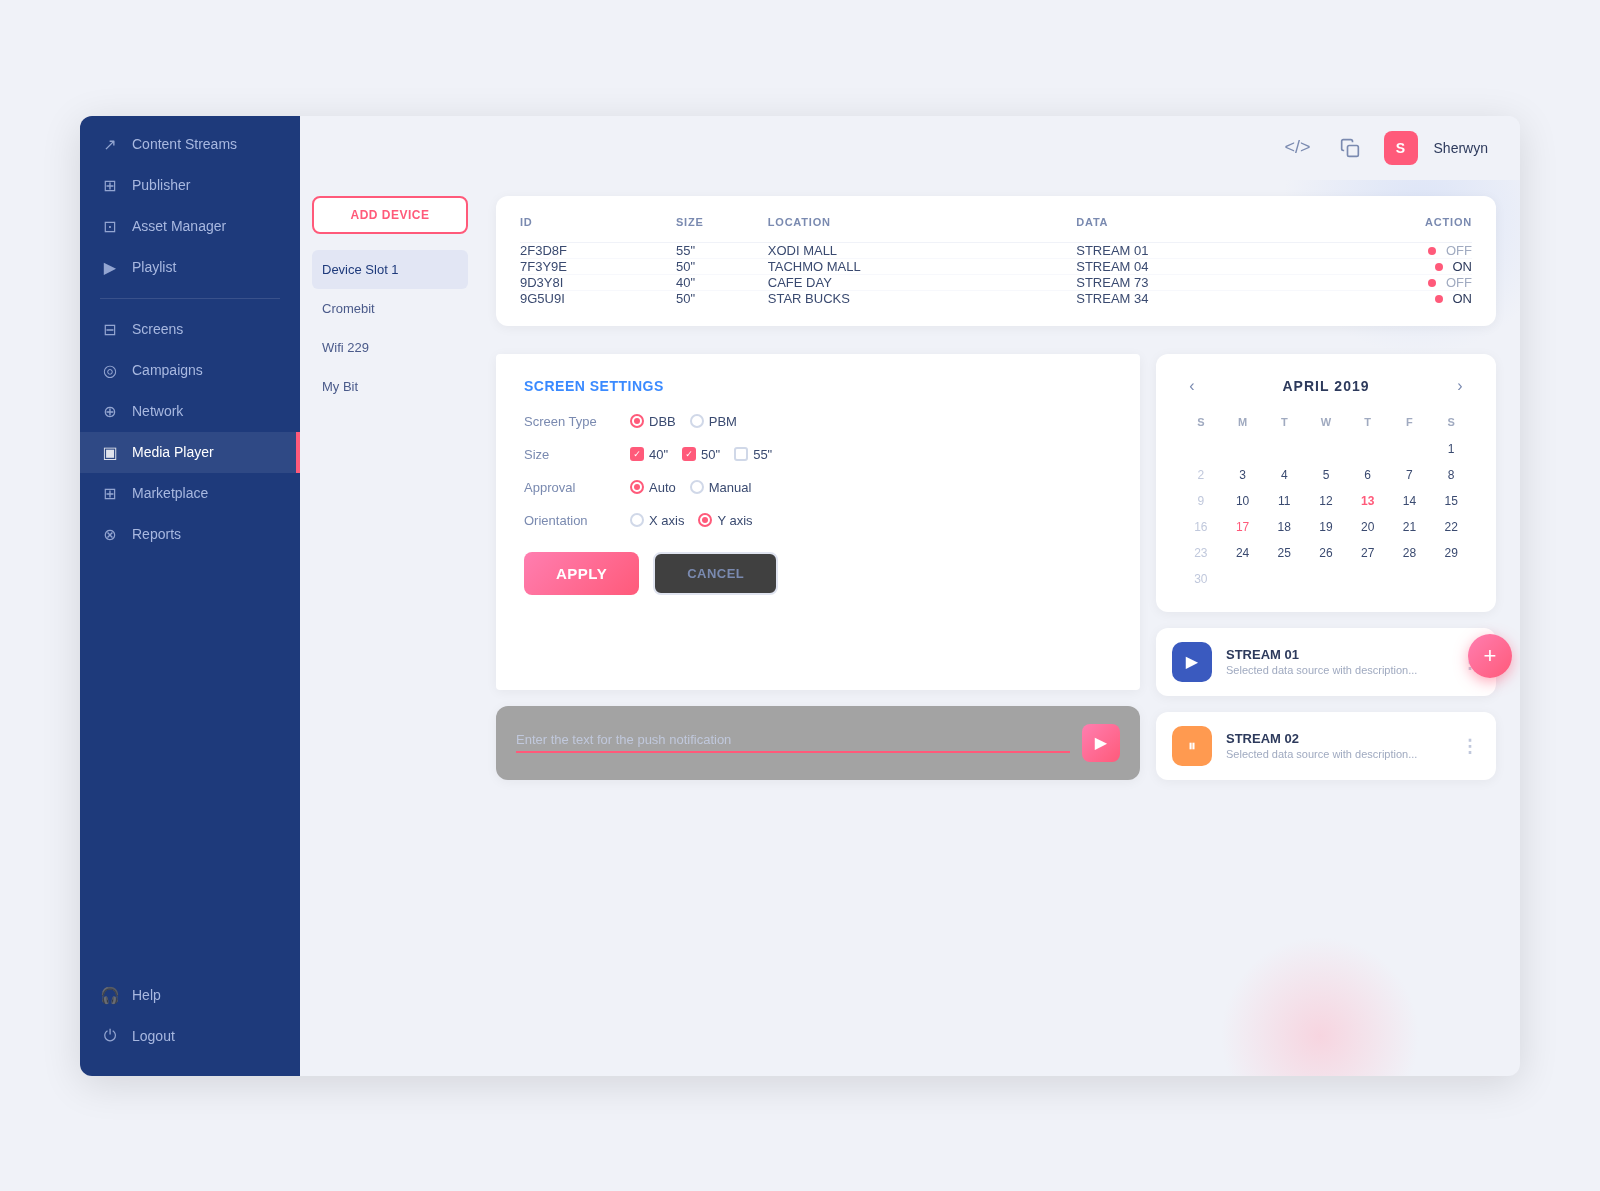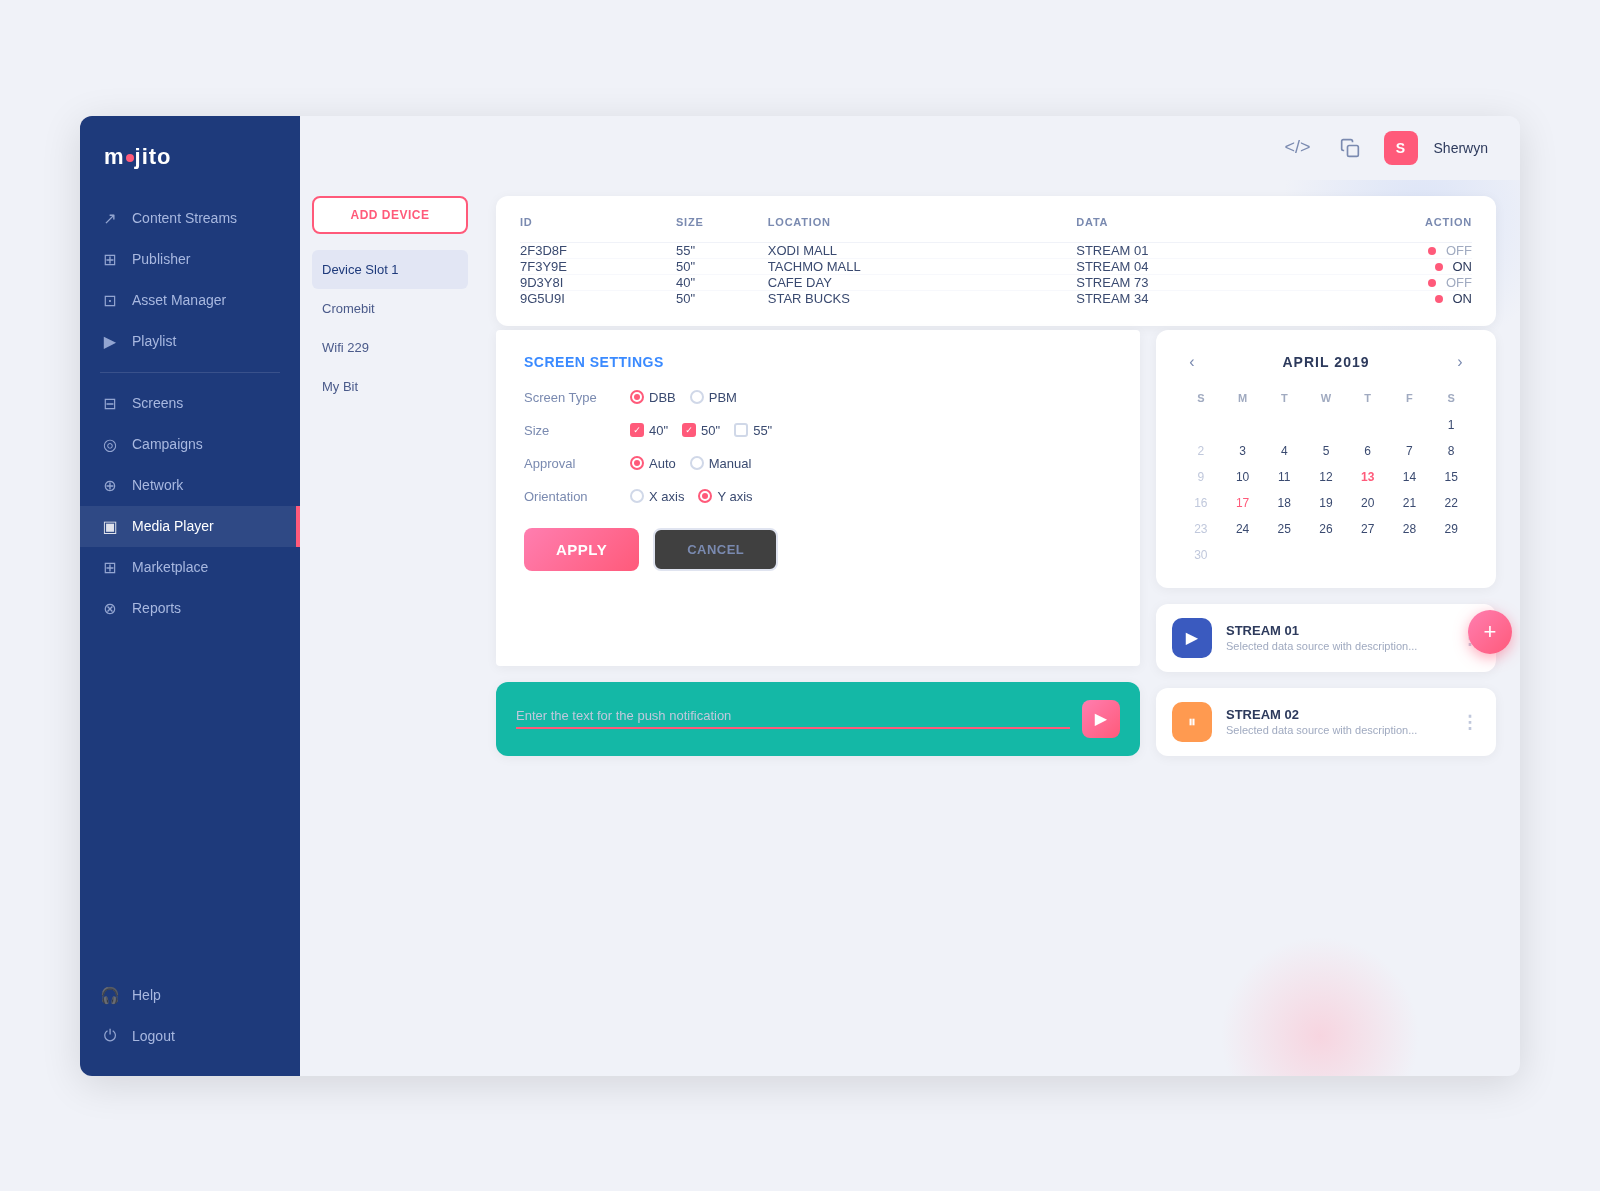--- a/index.html
+++ b/index.html
@@ -190,21 +190,21 @@
       border-radius: 6px;
     }
     .device-item.active { background: #e2e6f4; color: #1e3a7b; font-weight: 500; }
 
     
     .right-content {
       flex: 1;
       padding: 16px 24px 16px 16px;
       display: flex;
       flex-direction: column;
-      gap: 4px;
+      gap: 28px;
       overflow-y: auto;
     }
 
     
     .table-card {
       background: #fff;
       border-radius: 12px;
       padding: 20px 24px;
       box-shadow: 0 2px 12px rgba(0,0,0,0.05);
     }
@@ -333,21 +333,21 @@
       letter-spacing: 0.5px;
     }
     .btn-row {
       display: flex;
       gap: 14px;
       margin-top: 24px;
     }
 
     
     .notif-input-card {
-      background: #14b8a6;
+      background: #a3a3a3;
       border-radius: 12px;
       padding: 18px 20px;
       box-shadow: 0 2px 12px rgba(0,0,0,0.05);
       display: flex;
       align-items: center;
       gap: 12px;
       margin-top: 0;
     }
     .notif-input {
       flex: 1;
@@ -489,25 +489,20 @@
   </style>
 </head>
 <body>
 
 <div class="app-wrapper">
   <div class="blob-tl"></div>
   <div class="blob-tr"></div>
   <div class="blob-br"></div>
 
   <aside class="sidebar">
-    <div class="logo-area">
-      <span class="logo-text">
-        m<span class="logo-dot"></span>jito
-      </span>
-    </div>
 
     <nav class="nav-section">
       <div class="nav-item">
         <span class="nav-icon">↗</span>
         <span>Content Streams</span>
       </div>
       <div class="nav-item">
         <span class="nav-icon">⊞</span>
         <span>Publisher</span>
       </div>

